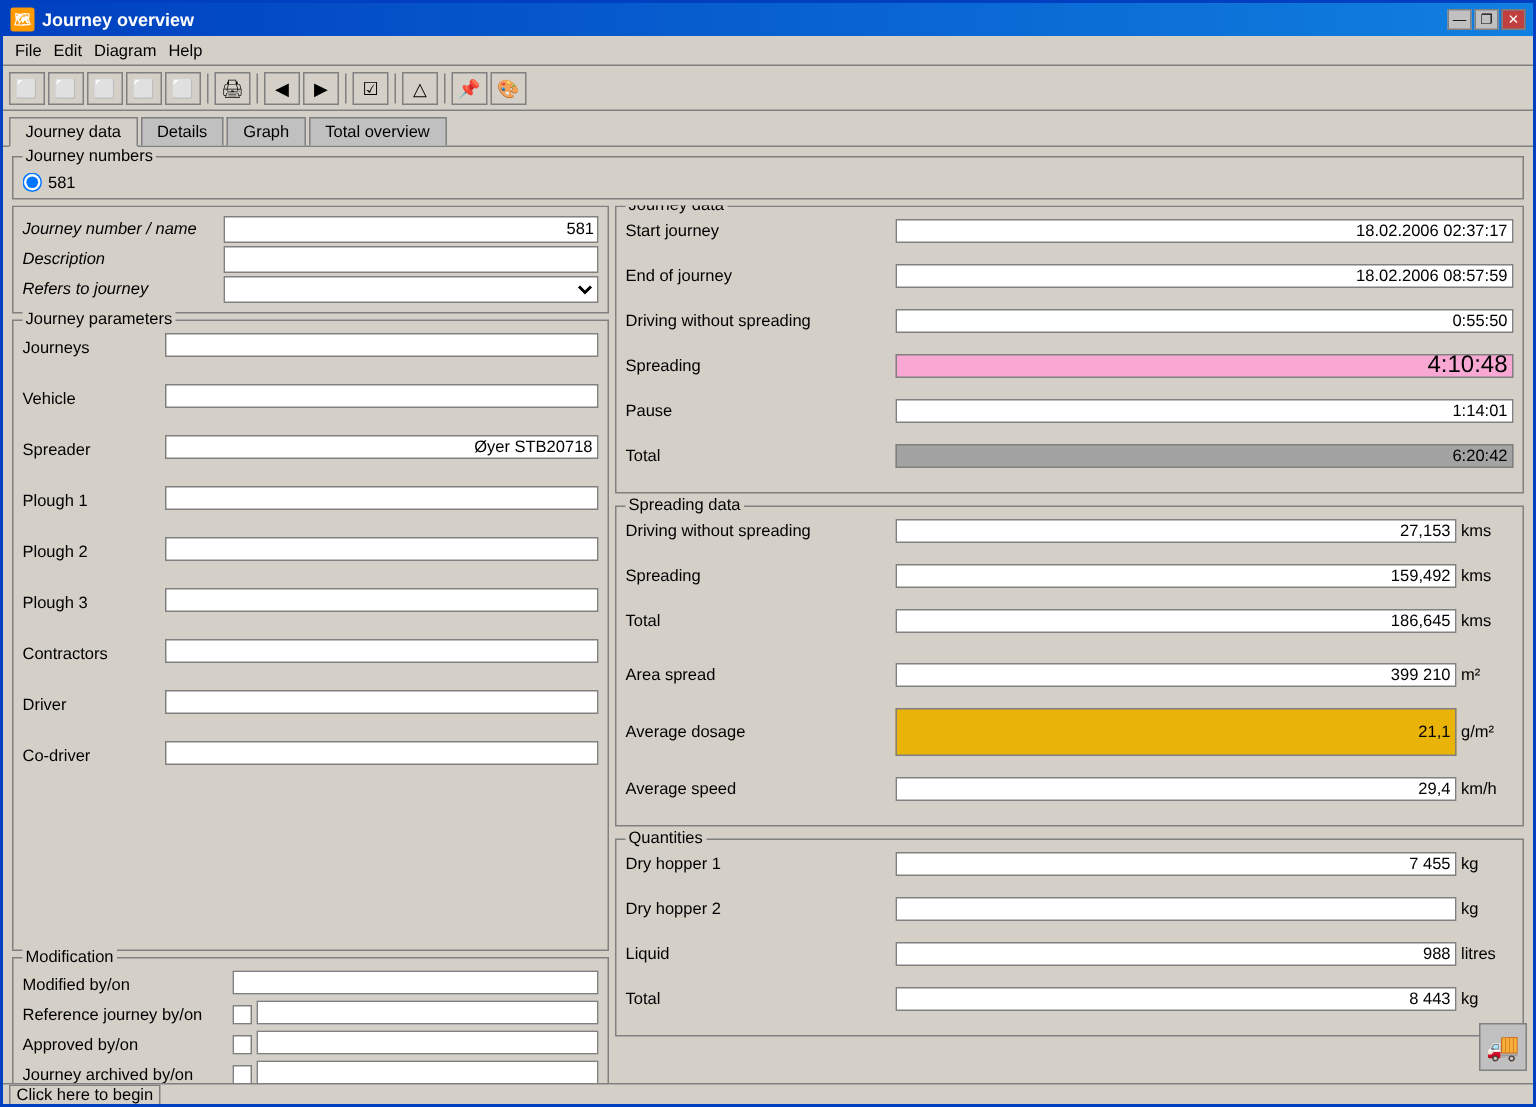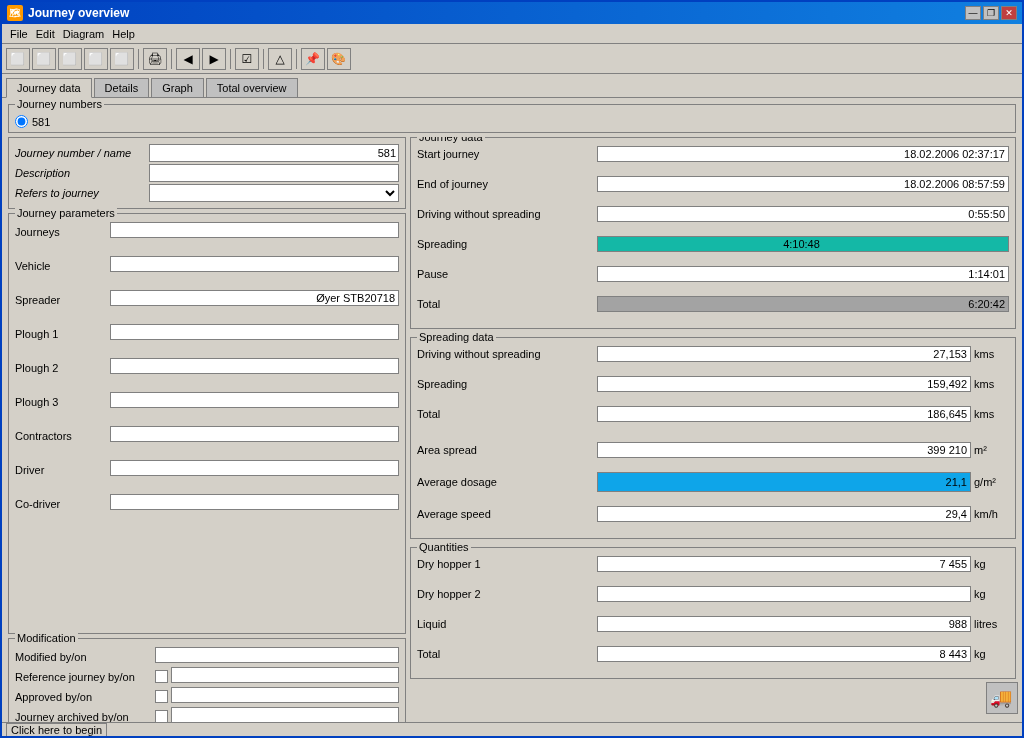--- a/index.html
+++ b/index.html
@@ -303,21 +303,21 @@
               </div>
             </div>
             <div class="data-row">
               <span class="data-label">Driving without spreading</span>
               <div style="flex:1; height:16px; background:white; border:1px solid #808080; display:flex; align-items:center; justify-content:flex-end; padding-right:3px; font-size:11px;">
                 <span>0:55:50</span>
               </div>
             </div>
             <div class="data-row">
               <span class="data-label">Spreading</span>
-              <div style="flex:1; height:16px; background:#14b8a6; border:1px solid #808080; display:flex; align-items:center; justify-content:center; padding-right:3px; font-size:11px;">
+              <div style="flex:1; height:16px; background:#f9a8d4; border:1px solid #808080; display:flex; align-items:center; justify-content:flex-end; padding-right:3px; font-size:16px;">
                 <span>4:10:48</span>
               </div>
             </div>
             <div class="data-row">
               <span class="data-label">Pause</span>
               <div style="flex:1; height:16px; background:white; border:1px solid #808080; display:flex; align-items:center; justify-content:flex-end; padding-right:3px; font-size:11px;">
                 <span>1:14:01</span>
               </div>
             </div>
             <div class="data-row">
@@ -356,21 +356,21 @@
             <div style="height:4px;"></div>
             <div class="data-row">
               <span class="data-label">Area spread</span>
               <div style="flex:1; height:16px; background:white; border:1px solid #808080; display:flex; align-items:center; justify-content:flex-end; padding-right:3px; font-size:11px;">
                 <span>399 210</span>
               </div>
               <span class="data-unit">m²</span>
             </div>
             <div class="data-row">
               <span class="data-label">Average dosage</span>
-              <div style="flex:1; height:20px; background:#0ea5e9; border:1px solid #808080; display:flex; align-items:center; justify-content:flex-end; padding-right:3px; font-size:11px;">
+              <div style="flex:1; height:32px; background:#eab308; border:1px solid #808080; display:flex; align-items:center; justify-content:flex-end; padding-right:3px; font-size:11px;">
                 <span>21,1</span>
               </div>
               <span class="data-unit">g/m²</span>
             </div>
             <div class="data-row">
               <span class="data-label">Average speed</span>
               <div style="flex:1; height:16px; background:white; border:1px solid #808080; display:flex; align-items:center; justify-content:flex-end; padding-right:3px; font-size:11px;">
                 <span>29,4</span>
               </div>
               <span class="data-unit">km/h</span>

